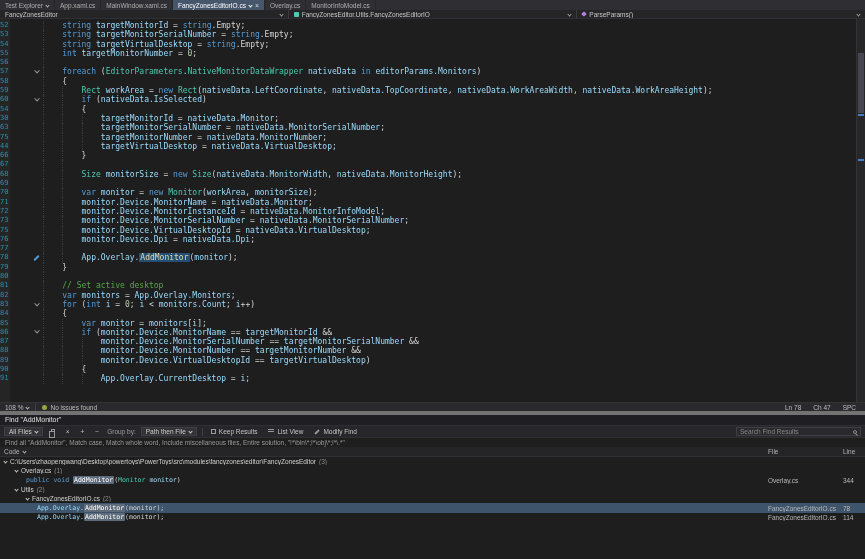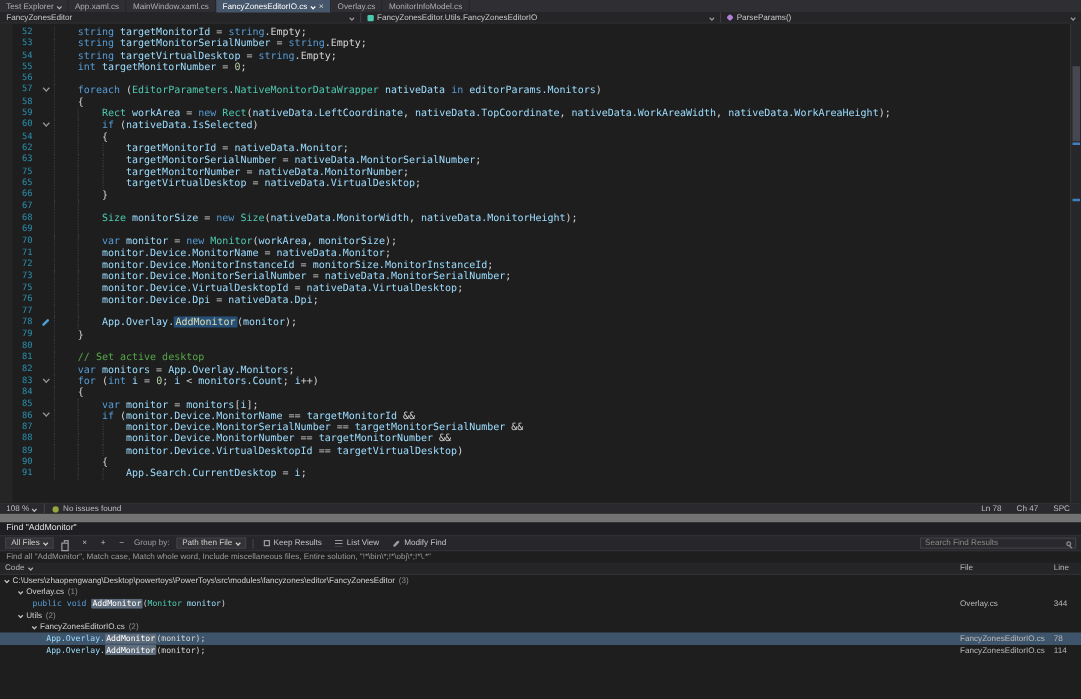--- a/index.html
+++ b/index.html
@@ -18,42 +18,42 @@
   .navseg{flex:1;display:flex;align-items:center;gap:3px;padding:0 5px;border-right:1px solid #3a3a3f;min-width:0;white-space:nowrap;overflow:hidden}
   .navseg .chev{margin-left:auto;color:#9a9a9a}
   .ico-class{width:5px;height:5px;background:#4ec9b0;border-radius:1px;flex:none}
   .ico-method{width:4px;height:4px;background:#b180d7;transform:rotate(45deg);border-radius:1px;flex:none}
 
   
   .editor{position:relative;height:383px;overflow:hidden;background:#1e1e1e}
   .margin-strip{position:absolute;left:0;top:0;width:10px;height:100%;background:#252526}
   .codelines{position:absolute;left:0;top:2px;right:9px}
   .cl{display:flex;height:9.3px;font-family:"DejaVu Sans Mono",monospace;font-size:8px;line-height:9.3px;white-space:pre}
-  .ln{flex:none;width:30px;text-align:right;padding-right:4px;color:#2b91af;font-size:7px}
+  .ln{flex:none;width:30px;padding-right:4px;color:#2b91af;font-size:7px}
   .glyph{flex:none;width:13px;display:flex;align-items:center;justify-content:center}
   .codetext{flex:1;min-width:0;overflow:hidden}
   .ig{display:inline-block;width:4ch;height:9.3px;vertical-align:top;border-left:1px dotted #3a3a3a}
   .tok-k{color:#569cd6}.tok-t{color:#4ec9b0}.tok-v{color:#9cdcfe}.tok-p{color:#d4d4d4}
   .tok-c{color:#57a64a}.tok-num{color:#b5cea8}
   .tok-hl{background:#264f78;color:#dcdcaa;padding:0 1px}
   .fold-chev{width:4px;height:4px;border-right:1px solid #9a9a9a;border-bottom:1px solid #9a9a9a;transform:rotate(45deg) translate(-1px,-1px)}
   .pen{width:7px;height:2px;background:#4f9cd6;border-radius:1px;transform:rotate(-45deg)}
   .vscroll{position:absolute;right:0;top:0;width:9px;height:100%;background:#27272a;border-left:1px solid #333}
   .vthumb{position:absolute;left:1px;top:34px;width:6px;height:60px;background:#474750}
   .vmark{position:absolute;left:1px;width:6px;height:2px;background:#3f7fc2}
 
   
   .statusstrip{height:9px;background:#2a2a2e;border-top:1px solid #333;display:flex;align-items:center;font-size:6.5px;color:#bdbdbd;padding:0 5px;gap:6px}
   .zoomctl{display:flex;align-items:center;gap:3px}
   .dot{width:5px;height:5px;border-radius:50%;background:#97a73d;flex:none}
   .issues{display:flex;align-items:center;gap:3px}
   .ss-right{margin-left:auto;display:flex;gap:12px;padding-right:4px}
 
   
-  .findpanel{height:148px;background:#1e1e1e;border-top:7px solid #737373;display:flex;flex-direction:column;font-size:6.5px}
+  .findpanel{height:148px;background:#1e1e1e;border-top:4px solid #737373;display:flex;flex-direction:column;font-size:6.5px}
   .find-title{height:10px;line-height:10px;padding:0 5px;font-size:7px;color:#e0e0e0;background:#1f1f23}
   .find-toolbar{height:13px;display:flex;align-items:center;gap:5px;padding:0 4px;background:#27272b;border-top:1px solid #303034;border-bottom:1px solid #303034}
   .dropdown{display:flex;align-items:center;gap:3px;background:#333337;border:1px solid #3f3f46;height:9px;padding:0 4px;color:#cfcfcf;white-space:nowrap}
   .tbtn{display:flex;align-items:center;gap:3px;padding:0 3px;height:9px;color:#c4c4c4;white-space:nowrap}
   .tlabel{color:#9f9f9f;white-space:nowrap}
   .vsep{width:1px;height:8px;background:#3f3f46}
   .ico-copy{position:relative;width:4px;height:5px;border:1px solid #9a9a9a;background:#27272b}
   .ico-copy::after{content:"";position:absolute;left:-3px;top:1px;width:4px;height:5px;border:1px solid #9a9a9a;background:#27272b}
   .ico-keep{width:5px;height:5px;border:1px solid #9a9a9a}
   .ico-list{width:6px;height:5px;background:repeating-linear-gradient(to bottom,#9a9a9a 0,#9a9a9a 1px,transparent 1px,transparent 2.5px)}
@@ -130,49 +130,49 @@
       <div class="cl"><span class="ln">52</span><span class="glyph"></span><span class="codetext"><span class="ig"></span><span class="tok-k">string</span><span class="tok-p"> </span><span class="tok-v">targetMonitorId</span><span class="tok-p"> = </span><span class="tok-k">string</span><span class="tok-p">.Empty;</span></span></div>
       <div class="cl"><span class="ln">53</span><span class="glyph"></span><span class="codetext"><span class="ig"></span><span class="tok-k">string</span><span class="tok-p"> </span><span class="tok-v">targetMonitorSerialNumber</span><span class="tok-p"> = </span><span class="tok-k">string</span><span class="tok-p">.Empty;</span></span></div>
       <div class="cl"><span class="ln">54</span><span class="glyph"></span><span class="codetext"><span class="ig"></span><span class="tok-k">string</span><span class="tok-p"> </span><span class="tok-v">targetVirtualDesktop</span><span class="tok-p"> = </span><span class="tok-k">string</span><span class="tok-p">.Empty;</span></span></div>
       <div class="cl"><span class="ln">55</span><span class="glyph"></span><span class="codetext"><span class="ig"></span><span class="tok-k">int</span><span class="tok-p"> </span><span class="tok-v">targetMonitorNumber</span><span class="tok-p"> = </span><span class="tok-num">0</span><span class="tok-p">;</span></span></div>
       <div class="cl"><span class="ln">56</span><span class="glyph"></span><span class="codetext"><span class="ig"></span></span></div>
       <div class="cl"><span class="ln">57</span><span class="glyph"><i class="fold-chev"></i></span><span class="codetext"><span class="ig"></span><span class="tok-k">foreach</span><span class="tok-p"> (</span><span class="tok-t">EditorParameters</span><span class="tok-p">.</span><span class="tok-t">NativeMonitorDataWrapper</span><span class="tok-p"> </span><span class="tok-v">nativeData</span><span class="tok-p"> </span><span class="tok-k">in</span><span class="tok-p"> </span><span class="tok-v">editorParams.Monitors</span><span class="tok-p">)</span></span></div>
       <div class="cl"><span class="ln">58</span><span class="glyph"></span><span class="codetext"><span class="ig"></span><span class="tok-p">{</span></span></div>
       <div class="cl"><span class="ln">59</span><span class="glyph"></span><span class="codetext"><span class="ig"></span><span class="ig"></span><span class="tok-t">Rect</span><span class="tok-p"> </span><span class="tok-v">workArea</span><span class="tok-p"> = </span><span class="tok-k">new</span><span class="tok-p"> </span><span class="tok-t">Rect</span><span class="tok-p">(</span><span class="tok-v">nativeData.LeftCoordinate</span><span class="tok-p">, </span><span class="tok-v">nativeData.TopCoordinate</span><span class="tok-p">, </span><span class="tok-v">nativeData.WorkAreaWidth</span><span class="tok-p">, </span><span class="tok-v">nativeData.WorkAreaHeight</span><span class="tok-p">);</span></span></div>
       <div class="cl"><span class="ln">60</span><span class="glyph"><i class="fold-chev"></i></span><span class="codetext"><span class="ig"></span><span class="ig"></span><span class="tok-k">if</span><span class="tok-p"> (</span><span class="tok-v">nativeData.IsSelected</span><span class="tok-p">)</span></span></div>
       <div class="cl"><span class="ln">54</span><span class="glyph"></span><span class="codetext"><span class="ig"></span><span class="ig"></span><span class="tok-p">{</span></span></div>
-      <div class="cl"><span class="ln">62</span><span class="glyph"></span><span class="codetext"><span class="ig"></span><span class="ig"></span><span class="ig"></span><span class="tok-v">targetMonitorId</span><span class="tok-p"> = </span><span class="tok-v">nativeData.Monitor</span><span class="tok-p">;</span></span></div>
+      <div class="cl"><span class="ln">30</span><span class="glyph"></span><span class="codetext"><span class="ig"></span><span class="ig"></span><span class="ig"></span><span class="tok-v">targetMonitorId</span><span class="tok-p"> = </span><span class="tok-v">nativeData.Monitor</span><span class="tok-p">;</span></span></div>
       <div class="cl"><span class="ln">63</span><span class="glyph"></span><span class="codetext"><span class="ig"></span><span class="ig"></span><span class="ig"></span><span class="tok-v">targetMonitorSerialNumber</span><span class="tok-p"> = </span><span class="tok-v">nativeData.MonitorSerialNumber</span><span class="tok-p">;</span></span></div>
       <div class="cl"><span class="ln">75</span><span class="glyph"></span><span class="codetext"><span class="ig"></span><span class="ig"></span><span class="ig"></span><span class="tok-v">targetMonitorNumber</span><span class="tok-p"> = </span><span class="tok-v">nativeData.MonitorNumber</span><span class="tok-p">;</span></span></div>
-      <div class="cl"><span class="ln">65</span><span class="glyph"></span><span class="codetext"><span class="ig"></span><span class="ig"></span><span class="ig"></span><span class="tok-v">targetVirtualDesktop</span><span class="tok-p"> = </span><span class="tok-v">nativeData.VirtualDesktop</span><span class="tok-p">;</span></span></div>
+      <div class="cl"><span class="ln">44</span><span class="glyph"></span><span class="codetext"><span class="ig"></span><span class="ig"></span><span class="ig"></span><span class="tok-v">targetVirtualDesktop</span><span class="tok-p"> = </span><span class="tok-v">nativeData.VirtualDesktop</span><span class="tok-p">;</span></span></div>
       <div class="cl"><span class="ln">66</span><span class="glyph"></span><span class="codetext"><span class="ig"></span><span class="ig"></span><span class="tok-p">}</span></span></div>
       <div class="cl"><span class="ln">67</span><span class="glyph"></span><span class="codetext"><span class="ig"></span><span class="ig"></span></span></div>
       <div class="cl"><span class="ln">68</span><span class="glyph"></span><span class="codetext"><span class="ig"></span><span class="ig"></span><span class="tok-t">Size</span><span class="tok-p"> </span><span class="tok-v">monitorSize</span><span class="tok-p"> = </span><span class="tok-k">new</span><span class="tok-p"> </span><span class="tok-t">Size</span><span class="tok-p">(</span><span class="tok-v">nativeData.MonitorWidth</span><span class="tok-p">, </span><span class="tok-v">nativeData.MonitorHeight</span><span class="tok-p">);</span></span></div>
       <div class="cl"><span class="ln">69</span><span class="glyph"></span><span class="codetext"><span class="ig"></span><span class="ig"></span></span></div>
       <div class="cl"><span class="ln">70</span><span class="glyph"></span><span class="codetext"><span class="ig"></span><span class="ig"></span><span class="tok-k">var</span><span class="tok-p"> </span><span class="tok-v">monitor</span><span class="tok-p"> = </span><span class="tok-k">new</span><span class="tok-p"> </span><span class="tok-t">Monitor</span><span class="tok-p">(</span><span class="tok-v">workArea</span><span class="tok-p">, </span><span class="tok-v">monitorSize</span><span class="tok-p">);</span></span></div>
       <div class="cl"><span class="ln">71</span><span class="glyph"></span><span class="codetext"><span class="ig"></span><span class="ig"></span><span class="tok-v">monitor.Device.MonitorName</span><span class="tok-p"> = </span><span class="tok-v">nativeData.Monitor</span><span class="tok-p">;</span></span></div>
-      <div class="cl"><span class="ln">72</span><span class="glyph"></span><span class="codetext"><span class="ig"></span><span class="ig"></span><span class="tok-v">monitor.Device.MonitorInstanceId</span><span class="tok-p"> = </span><span class="tok-v">monitorSize.MonitorInstanceId</span><span class="tok-p">;</span></span></div>
+      <div class="cl"><span class="ln">72</span><span class="glyph"></span><span class="codetext"><span class="ig"></span><span class="ig"></span><span class="tok-v">monitor.Device.MonitorInstanceId</span><span class="tok-p"> = </span><span class="tok-v">nativeData.MonitorInfoModel</span><span class="tok-p">;</span></span></div>
       <div class="cl"><span class="ln">73</span><span class="glyph"></span><span class="codetext"><span class="ig"></span><span class="ig"></span><span class="tok-v">monitor.Device.MonitorSerialNumber</span><span class="tok-p"> = </span><span class="tok-v">nativeData.MonitorSerialNumber</span><span class="tok-p">;</span></span></div>
       <div class="cl"><span class="ln">75</span><span class="glyph"></span><span class="codetext"><span class="ig"></span><span class="ig"></span><span class="tok-v">monitor.Device.VirtualDesktopId</span><span class="tok-p"> = </span><span class="tok-v">nativeData.VirtualDesktop</span><span class="tok-p">;</span></span></div>
       <div class="cl"><span class="ln">76</span><span class="glyph"></span><span class="codetext"><span class="ig"></span><span class="ig"></span><span class="tok-v">monitor.Device.Dpi</span><span class="tok-p"> = </span><span class="tok-v">nativeData.Dpi</span><span class="tok-p">;</span></span></div>
       <div class="cl"><span class="ln">77</span><span class="glyph"></span><span class="codetext"><span class="ig"></span><span class="ig"></span></span></div>
       <div class="cl"><span class="ln">78</span><span class="glyph"><i class="pen"></i></span><span class="codetext"><span class="ig"></span><span class="ig"></span><span class="tok-v">App.Overlay.</span><span class="tok-hl">AddMonitor</span><span class="tok-p">(</span><span class="tok-v">monitor</span><span class="tok-p">);</span></span></div>
       <div class="cl"><span class="ln">79</span><span class="glyph"></span><span class="codetext"><span class="ig"></span><span class="tok-p">}</span></span></div>
       <div class="cl"><span class="ln">80</span><span class="glyph"></span><span class="codetext"><span class="ig"></span></span></div>
       <div class="cl"><span class="ln">81</span><span class="glyph"></span><span class="codetext"><span class="ig"></span><span class="tok-c">// Set active desktop</span></span></div>
       <div class="cl"><span class="ln">82</span><span class="glyph"></span><span class="codetext"><span class="ig"></span><span class="tok-k">var</span><span class="tok-p"> </span><span class="tok-v">monitors</span><span class="tok-p"> = </span><span class="tok-v">App.Overlay.Monitors</span><span class="tok-p">;</span></span></div>
       <div class="cl"><span class="ln">83</span><span class="glyph"><i class="fold-chev"></i></span><span class="codetext"><span class="ig"></span><span class="tok-k">for</span><span class="tok-p"> (</span><span class="tok-k">int</span><span class="tok-p"> </span><span class="tok-v">i</span><span class="tok-p"> = </span><span class="tok-num">0</span><span class="tok-p">; </span><span class="tok-v">i</span><span class="tok-p"> &lt; </span><span class="tok-v">monitors.Count</span><span class="tok-p">; </span><span class="tok-v">i</span><span class="tok-p">++)</span></span></div>
       <div class="cl"><span class="ln">84</span><span class="glyph"></span><span class="codetext"><span class="ig"></span><span class="tok-p">{</span></span></div>
       <div class="cl"><span class="ln">85</span><span class="glyph"></span><span class="codetext"><span class="ig"></span><span class="ig"></span><span class="tok-k">var</span><span class="tok-p"> </span><span class="tok-v">monitor</span><span class="tok-p"> = </span><span class="tok-v">monitors</span><span class="tok-p">[</span><span class="tok-v">i</span><span class="tok-p">];</span></span></div>
       <div class="cl"><span class="ln">86</span><span class="glyph"><i class="fold-chev"></i></span><span class="codetext"><span class="ig"></span><span class="ig"></span><span class="tok-k">if</span><span class="tok-p"> (</span><span class="tok-v">monitor.Device.MonitorName</span><span class="tok-p"> == </span><span class="tok-v">targetMonitorId</span><span class="tok-p"> &amp;&amp;</span></span></div>
       <div class="cl"><span class="ln">87</span><span class="glyph"></span><span class="codetext"><span class="ig"></span><span class="ig"></span><span class="ig"></span><span class="tok-v">monitor.Device.MonitorSerialNumber</span><span class="tok-p"> == </span><span class="tok-v">targetMonitorSerialNumber</span><span class="tok-p"> &amp;&amp;</span></span></div>
       <div class="cl"><span class="ln">88</span><span class="glyph"></span><span class="codetext"><span class="ig"></span><span class="ig"></span><span class="ig"></span><span class="tok-v">monitor.Device.MonitorNumber</span><span class="tok-p"> == </span><span class="tok-v">targetMonitorNumber</span><span class="tok-p"> &amp;&amp;</span></span></div>
       <div class="cl"><span class="ln">89</span><span class="glyph"></span><span class="codetext"><span class="ig"></span><span class="ig"></span><span class="ig"></span><span class="tok-v">monitor.Device.VirtualDesktopId</span><span class="tok-p"> == </span><span class="tok-v">targetVirtualDesktop</span><span class="tok-p">)</span></span></div>
       <div class="cl"><span class="ln">90</span><span class="glyph"></span><span class="codetext"><span class="ig"></span><span class="ig"></span><span class="tok-p">{</span></span></div>
-      <div class="cl"><span class="ln">91</span><span class="glyph"></span><span class="codetext"><span class="ig"></span><span class="ig"></span><span class="ig"></span><span class="tok-v">App.Search.CurrentDesktop</span><span class="tok-p"> = </span><span class="tok-v">i</span><span class="tok-p">;</span></span></div>
+      <div class="cl"><span class="ln">91</span><span class="glyph"></span><span class="codetext"><span class="ig"></span><span class="ig"></span><span class="ig"></span><span class="tok-v">App.Overlay.CurrentDesktop</span><span class="tok-p"> = </span><span class="tok-v">i</span><span class="tok-p">;</span></span></div>
     </div>
   <div class="vscroll">
     <div class="vthumb"></div>
     <div class="vmark" style="top:95px"></div>
     <div class="vmark" style="top:140px"></div>
   </div>
 </div>
 
 <div class="statusstrip">
   <span class="zoomctl">

